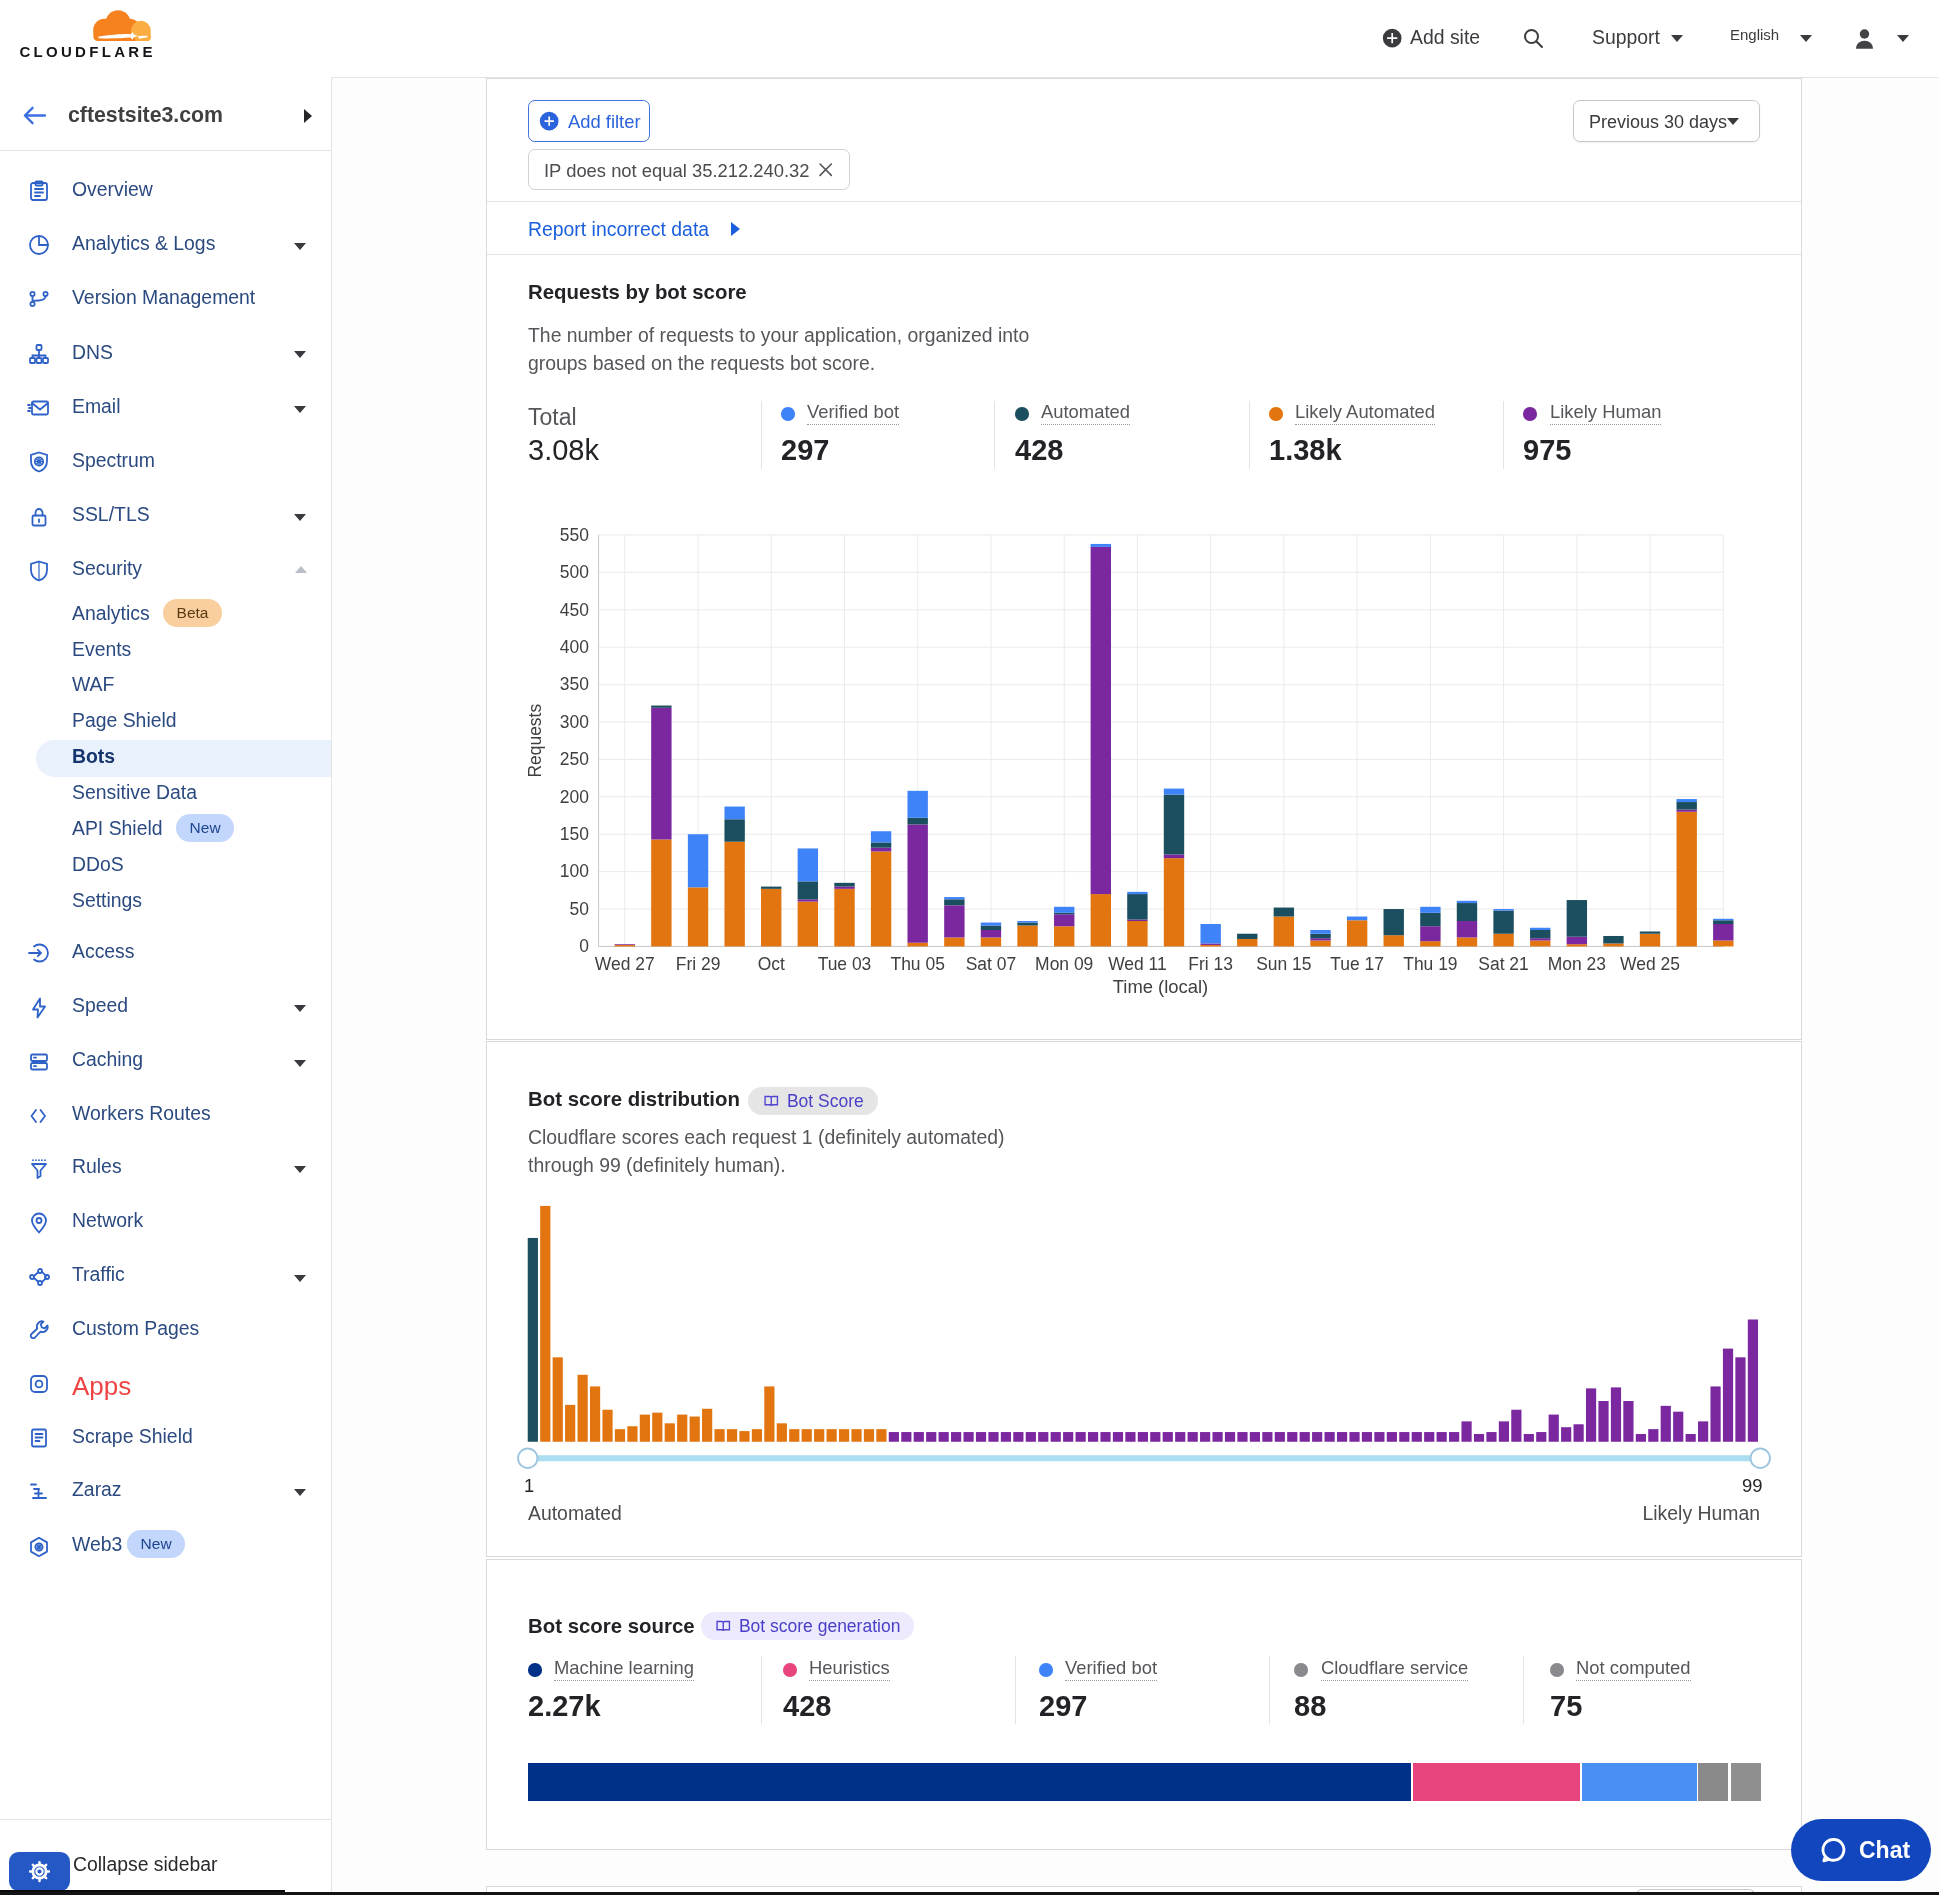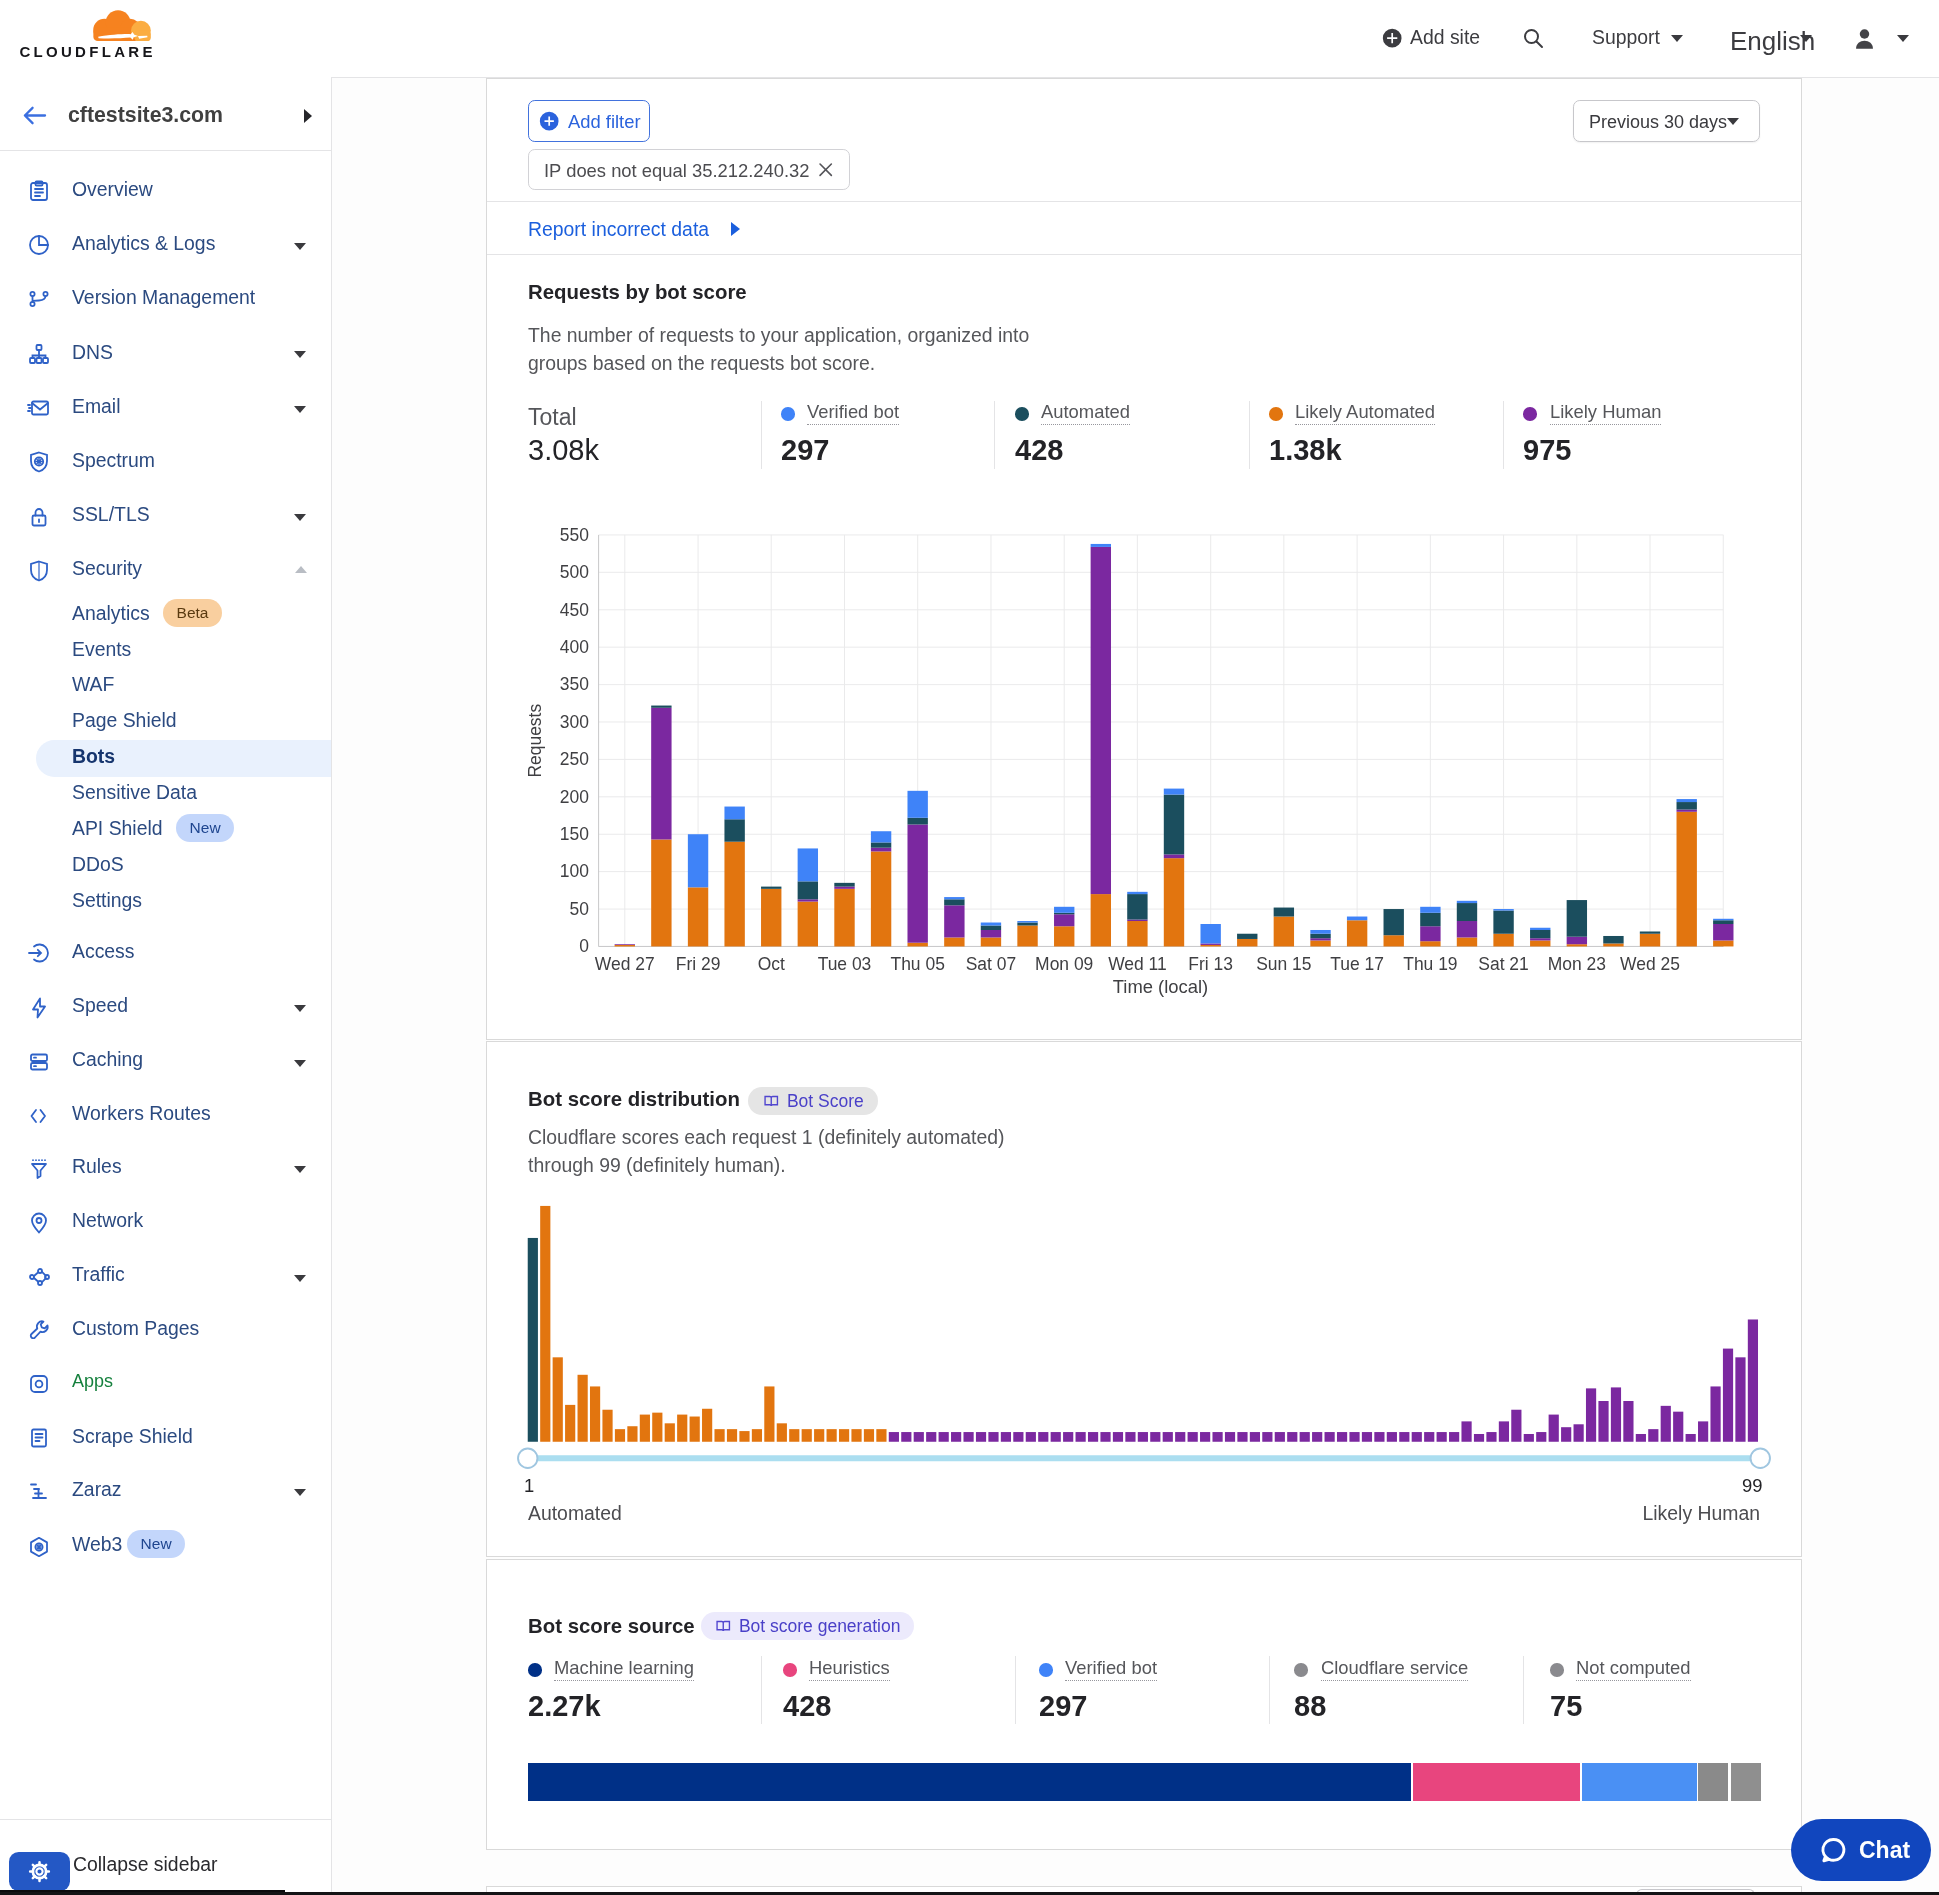--- a/index.html
+++ b/index.html
@@ -22,21 +22,21 @@
     <svg style="position:absolute;left:1382px;top:28px" width="20.4" height="20.4" viewBox="0 0 24 24" fill="#3c3c40">
       <path d="M12 1 a11 11 0 1 0 0 22 11 11 0 0 0 0-22 Z M11 6 h2 v5 h5 v2 h-5 v5 h-2 v-5 H6 v-2 h5 Z" fill-rule="evenodd"></path>
     </svg>
     <div style="position:absolute;left:1410px;top:26px;font-size:19.4px;color:#3c3c40">Add site</div>
     <svg style="position:absolute;left:1521px;top:26px" width="24" height="24" viewBox="0 0 24 24" fill="none" stroke="#3c3c40" stroke-width="2" stroke-linecap="round">
       <circle cx="10.5" cy="10.5" r="6.5"></circle>
       <line x1="15.5" y1="15.5" x2="21" y2="21"></line>
     </svg>
     <div style="position:absolute;left:1592px;top:26px;font-size:19.4px;color:#3c3c40">Support</div>
     <div style="position:absolute;left:1671px;top:35px;width:0;height:0;border-left:6.8px solid transparent;border-right:6.8px solid transparent;border-top:7.8px solid #3a3a3e"></div>
-    <div style="position:absolute;left:1730px;top:26px;font-size:26px;color:#3c3c40">English</div>
+    <div style="position:absolute;left:1730px;top:26px;font-size:15px;color:#3c3c40">English</div>
     <div style="position:absolute;left:1800px;top:35px;width:0;height:0;border-left:6.8px solid transparent;border-right:6.8px solid transparent;border-top:7.8px solid #3a3a3e"></div>
     <svg style="position:absolute;left:1851px;top:25px" width="27" height="27" viewBox="0 0 24 24" fill="#434347">
       <circle cx="12" cy="8" r="4.2"></circle>
       <path d="M4.5 21 c0-4.5 3.5-7 7.5-7 s7.5 2.5 7.5 7 Z"></path>
     </svg>
     <div style="position:absolute;left:1897px;top:35px;width:0;height:0;border-left:6.8px solid transparent;border-right:6.8px solid transparent;border-top:7.8px solid #3a3a3e"></div>
 <div style="position:absolute;left:0;top:77px;width:331px;height:1818px;background:#fff;border-right:1px solid #e4e4e6"></div>
     <svg style="position:absolute;left:21.3px;top:104px" width="26" height="23" viewBox="0 0 27 24" fill="none" stroke="#3b6fe0" stroke-width="2.4" stroke-linecap="round" stroke-linejoin="round">
       <path d="M25 12 H4 M12 4 l-8 8 8 8"></path>
     </svg>
@@ -160,21 +160,21 @@
     <div style="position:absolute;left:72px;top:1263px;font-size:19.4px;color:#2b4a80">Traffic</div>
     <div style="position:absolute;left:294px;top:1275px;width:0;height:0;border-left:6.8px solid transparent;border-right:6.8px solid transparent;border-top:7.8px solid #3a3a3e"></div>
     <svg style="position:absolute;left:27px;top:1318px" width="24" height="24" viewBox="0 0 24 24" fill="none" stroke="#2f62c8" stroke-width="1.8" stroke-linecap="round">
       <path d="M20.5 7.5 a5.2 5.2 0 0 1 -7 6.2 L8 19.5 a2.3 2.3 0 0 1 -3.5 -3.5 l5.8 -5.5 a5.2 5.2 0 0 1 6.2 -7 l-2.8 2.8 1 3 3 1 Z" fill="none" stroke-linejoin="round"></path>
     </svg>
     <div style="position:absolute;left:72px;top:1317px;font-size:19.4px;color:#2b4a80">Custom Pages</div>
     <svg style="position:absolute;left:27px;top:1372px" width="24" height="24" viewBox="0 0 24 24" fill="none" stroke="#2f62c8" stroke-width="1.8" stroke-linecap="round">
       <rect x="4" y="4" width="16" height="16" rx="4"></rect>
       <circle cx="12" cy="12" r="3.4"></circle>
     </svg>
-    <div style="position:absolute;left:72px;top:1371px;font-size:18px;color:#15803d">Apps</div>
+    <div style="position:absolute;left:72px;top:1371px;font-size:26px;color:#ef4444">Apps</div>
     <svg style="position:absolute;left:27px;top:1426px" width="24" height="24" viewBox="0 0 24 24" fill="none" stroke="#2f62c8" stroke-width="1.8" stroke-linecap="round">
       <rect x="5" y="3.5" width="14" height="17" rx="1.5"></rect>
       <line x1="8.5" y1="8" x2="15.5" y2="8"></line>
       <line x1="8.5" y1="11.5" x2="15.5" y2="11.5"></line>
       <line x1="8.5" y1="15" x2="12.5" y2="15"></line>
     </svg>
     <div style="position:absolute;left:72px;top:1425px;font-size:19.4px;color:#2b4a80">Scrape Shield</div>
     <svg style="position:absolute;left:27px;top:1479px" width="24" height="24" viewBox="0 0 24 24" fill="none" stroke="#2f62c8" stroke-width="1.8" stroke-linecap="round">
       <line x1="4" y1="5.5" x2="9" y2="5.5"></line>
       <line x1="7" y1="10" x2="12" y2="10"></line>

